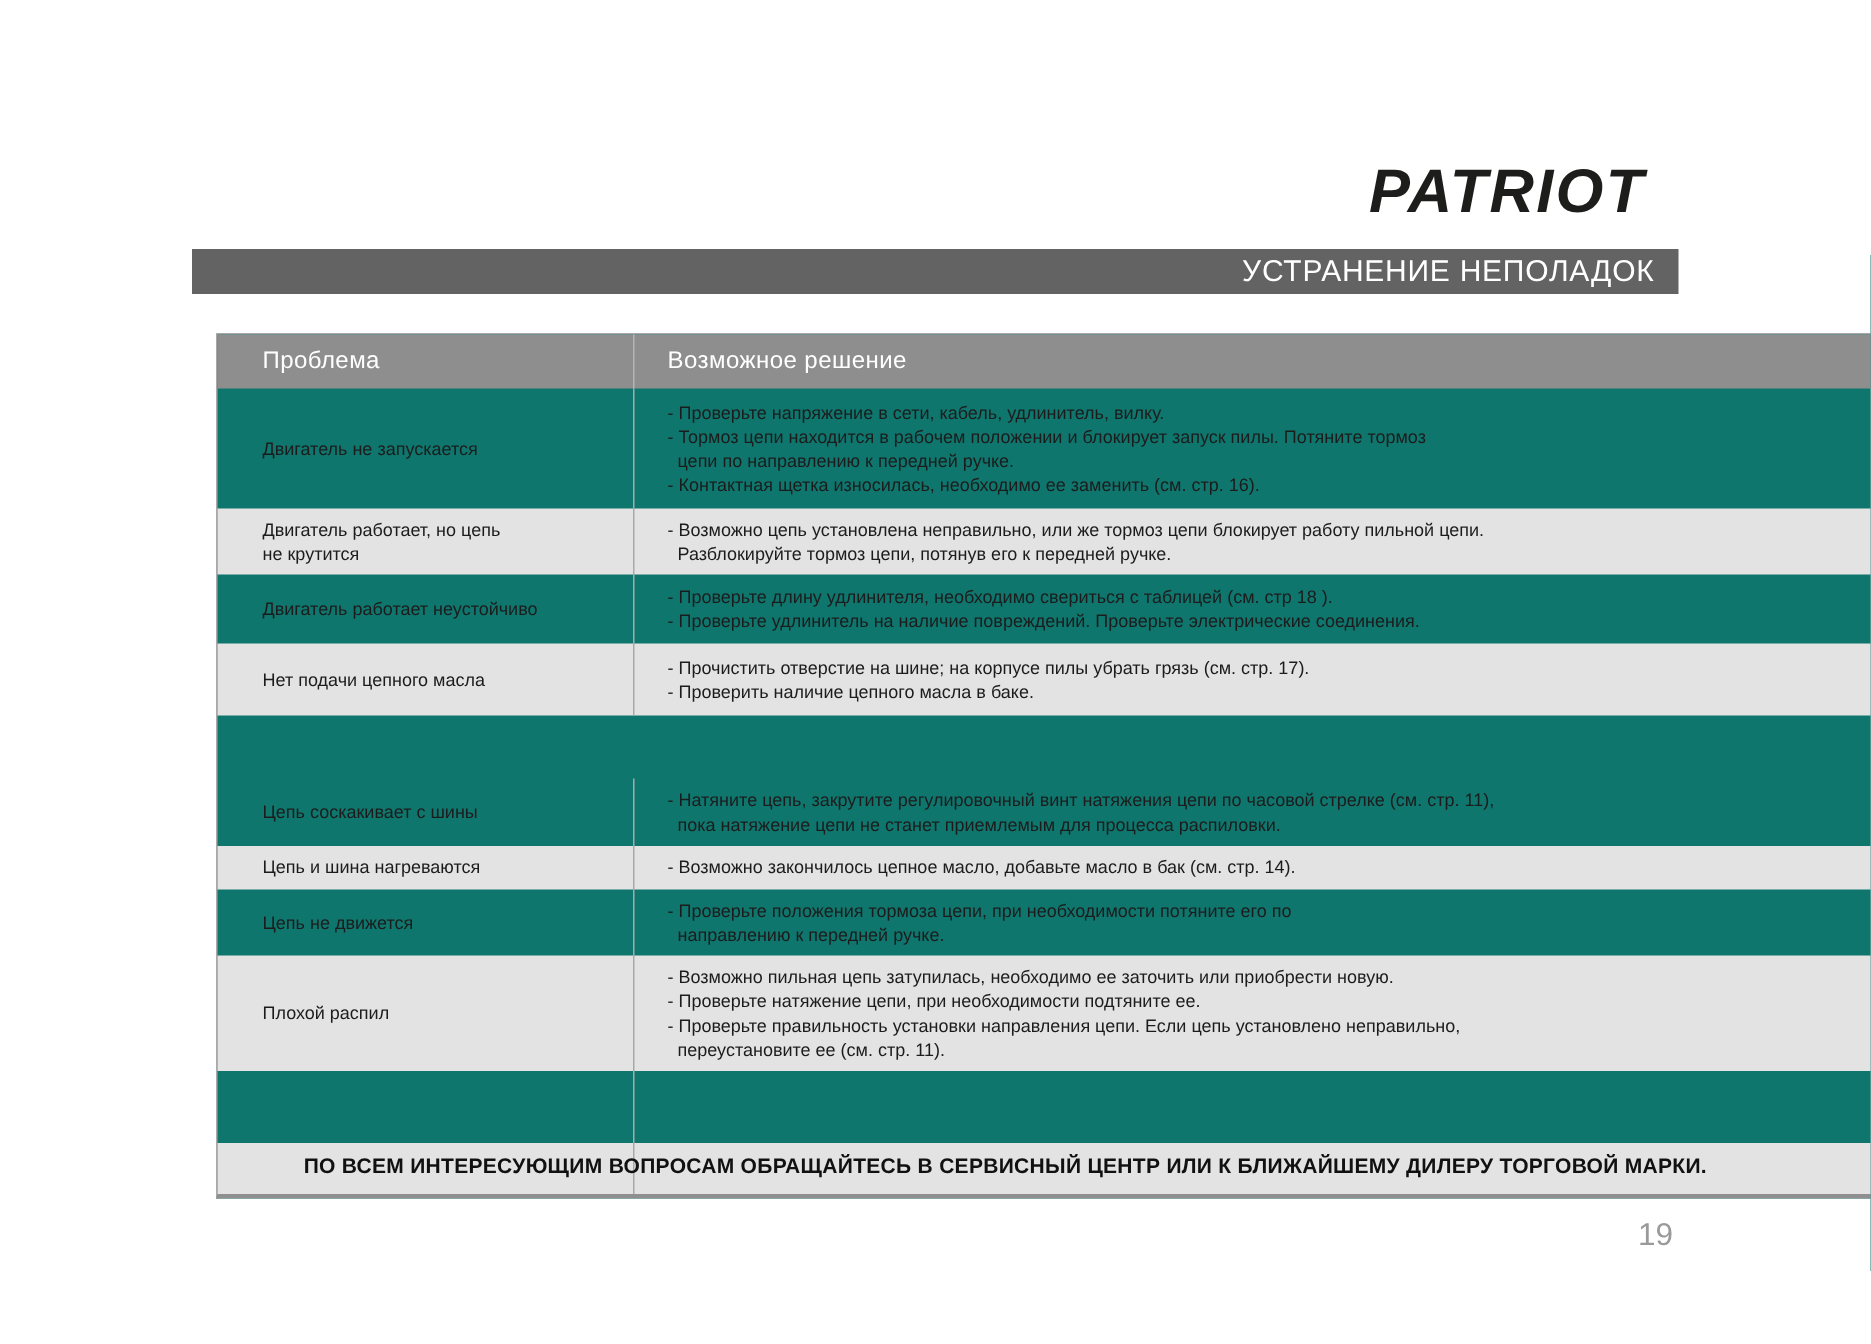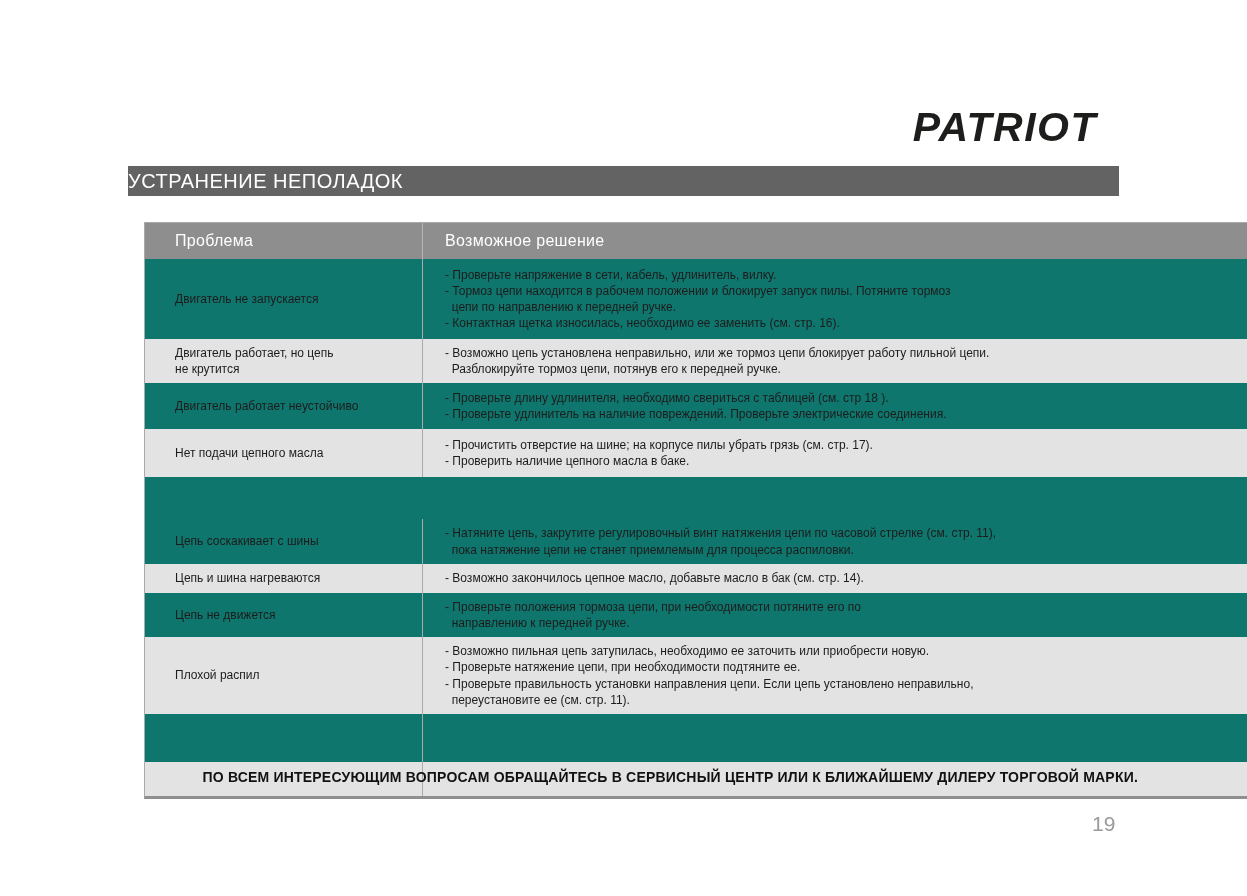--- a/index.html
+++ b/index.html
@@ -18,21 +18,21 @@
     font-family:"Liberation Sans", sans-serif;color:var(--text);
   }
   .logo{
     position:absolute;top:104px;right:150px;
     font-size:41px;font-weight:bold;font-style:italic;
     letter-spacing:1.5px;color:#1d1d1b;
   }
   .section-bar{
     position:absolute;left:128px;top:166px;width:991px;height:30px;
     background:var(--title-bar-bg);color:#ffffff;
-    font-size:20px;line-height:30px;text-align:left;
+    font-size:20px;line-height:30px;text-align:right;
     padding-right:16px;letter-spacing:0.5px;
   }
   .ts-table{
     position:absolute;left:144px;top:222px;width:1162px;
     border:1px solid var(--border);
     border-bottom:3px solid var(--border-bottom);
     background:#0f766e;
   }
   .tr{display:flex;align-items:stretch;}
   .shade{background:var(--row-shade);}

